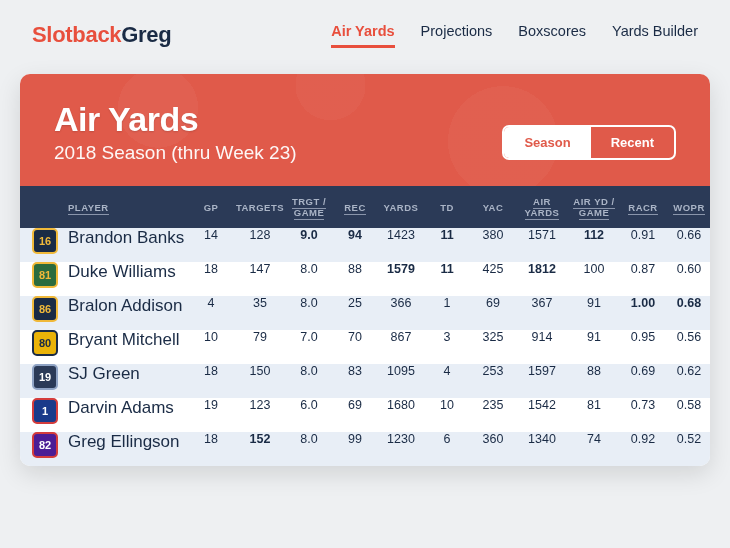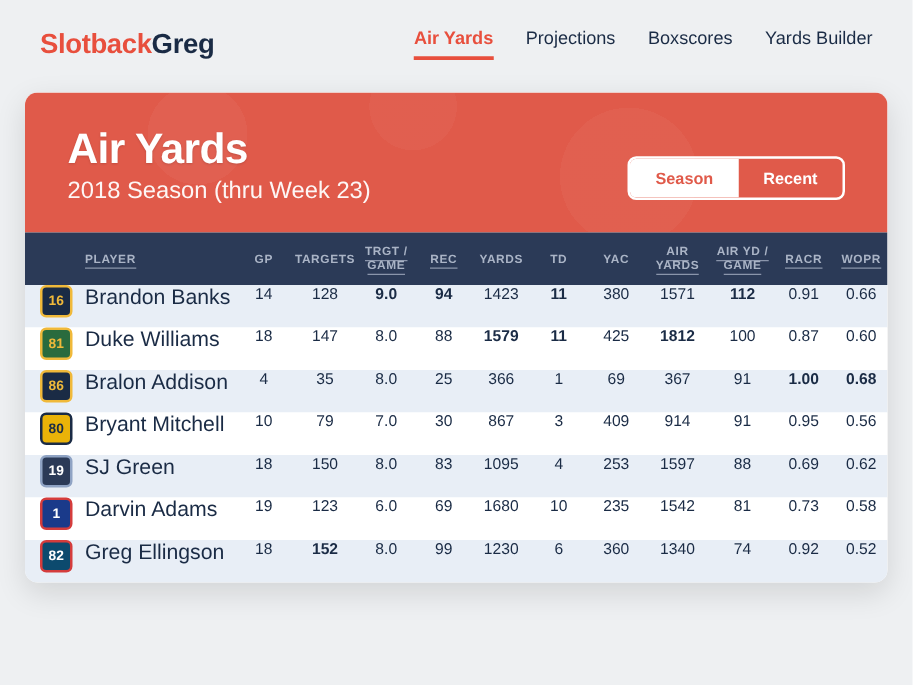--- a/index.html
+++ b/index.html
@@ -226,24 +226,24 @@
         <div class="col bold">0.68</div>
       </div>
       <div class="row">
         <div class="col-pad">
           <div class="jersey" style="background: #eab308; color: rgb(26, 43, 69); border-color: rgb(26, 43, 69);">80</div>
         </div>
         <div class="col-player pname">Bryant Mitchell</div>
         <div class="col">10</div>
         <div class="col-w">79</div>
         <div class="col">7.0</div>
-        <div class="col">30</div>
+        <div class="col">70</div>
         <div class="col">867</div>
         <div class="col">3</div>
-        <div class="col">409</div>
+        <div class="col">325</div>
         <div class="col-w">914</div>
         <div class="col-w">91</div>
         <div class="col">0.95</div>
         <div class="col">0.56</div>
       </div>
       <div class="row">
         <div class="col-pad">
           <div class="jersey" style="background: rgb(43, 58, 87); color: rgb(255, 255, 255); border-color: rgb(143, 163, 196);">19</div>
         </div>
         <div class="col-player pname">SJ Green</div>
@@ -271,21 +271,21 @@
         <div class="col">1680</div>
         <div class="col">10</div>
         <div class="col">235</div>
         <div class="col-w">1542</div>
         <div class="col-w">81</div>
         <div class="col">0.73</div>
         <div class="col">0.58</div>
       </div>
       <div class="row">
         <div class="col-pad">
-          <div class="jersey" style="background: #0c4a6e; color: rgb(255, 255, 255); border-color: rgb(212, 60, 60);">82</div>
+          <div class="jersey" style="background: #4c1d95; color: rgb(255, 255, 255); border-color: rgb(212, 60, 60);">82</div>
         </div>
         <div class="col-player pname">Greg Ellingson</div>
         <div class="col">18</div>
         <div class="col-w bold">152</div>
         <div class="col">8.0</div>
         <div class="col">99</div>
         <div class="col">1230</div>
         <div class="col">6</div>
         <div class="col">360</div>
         <div class="col-w">1340</div>

